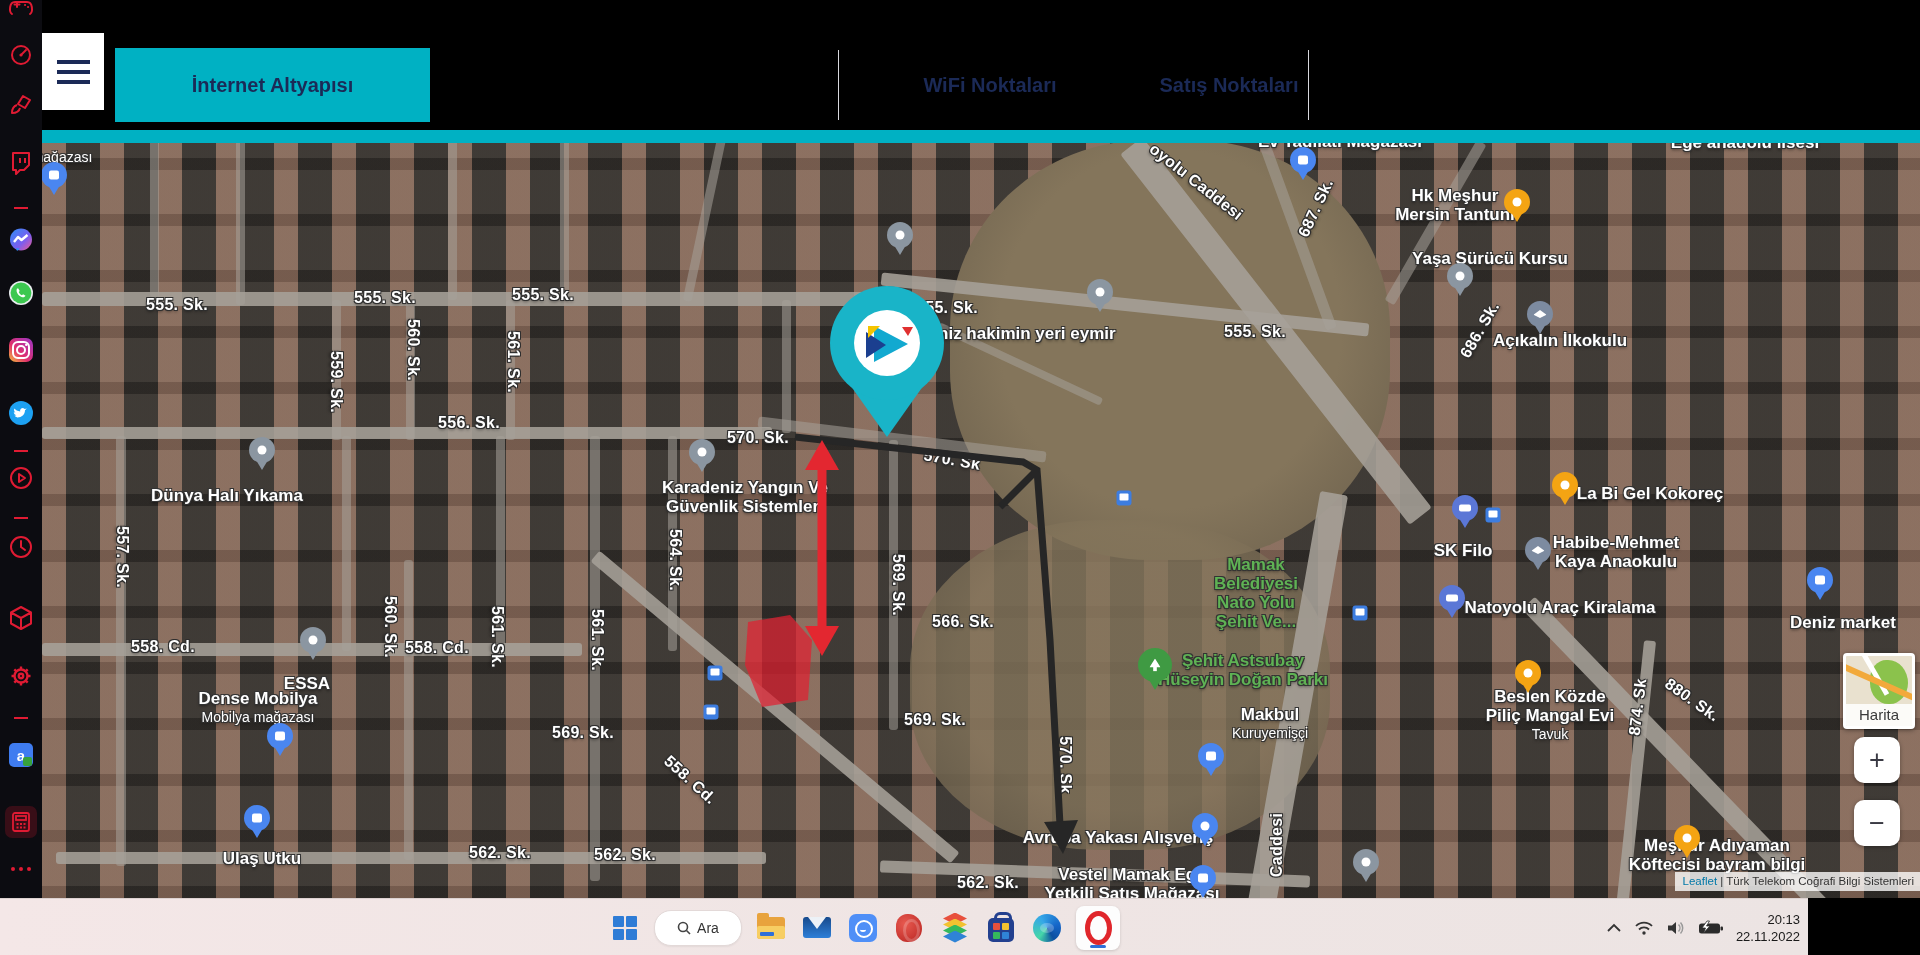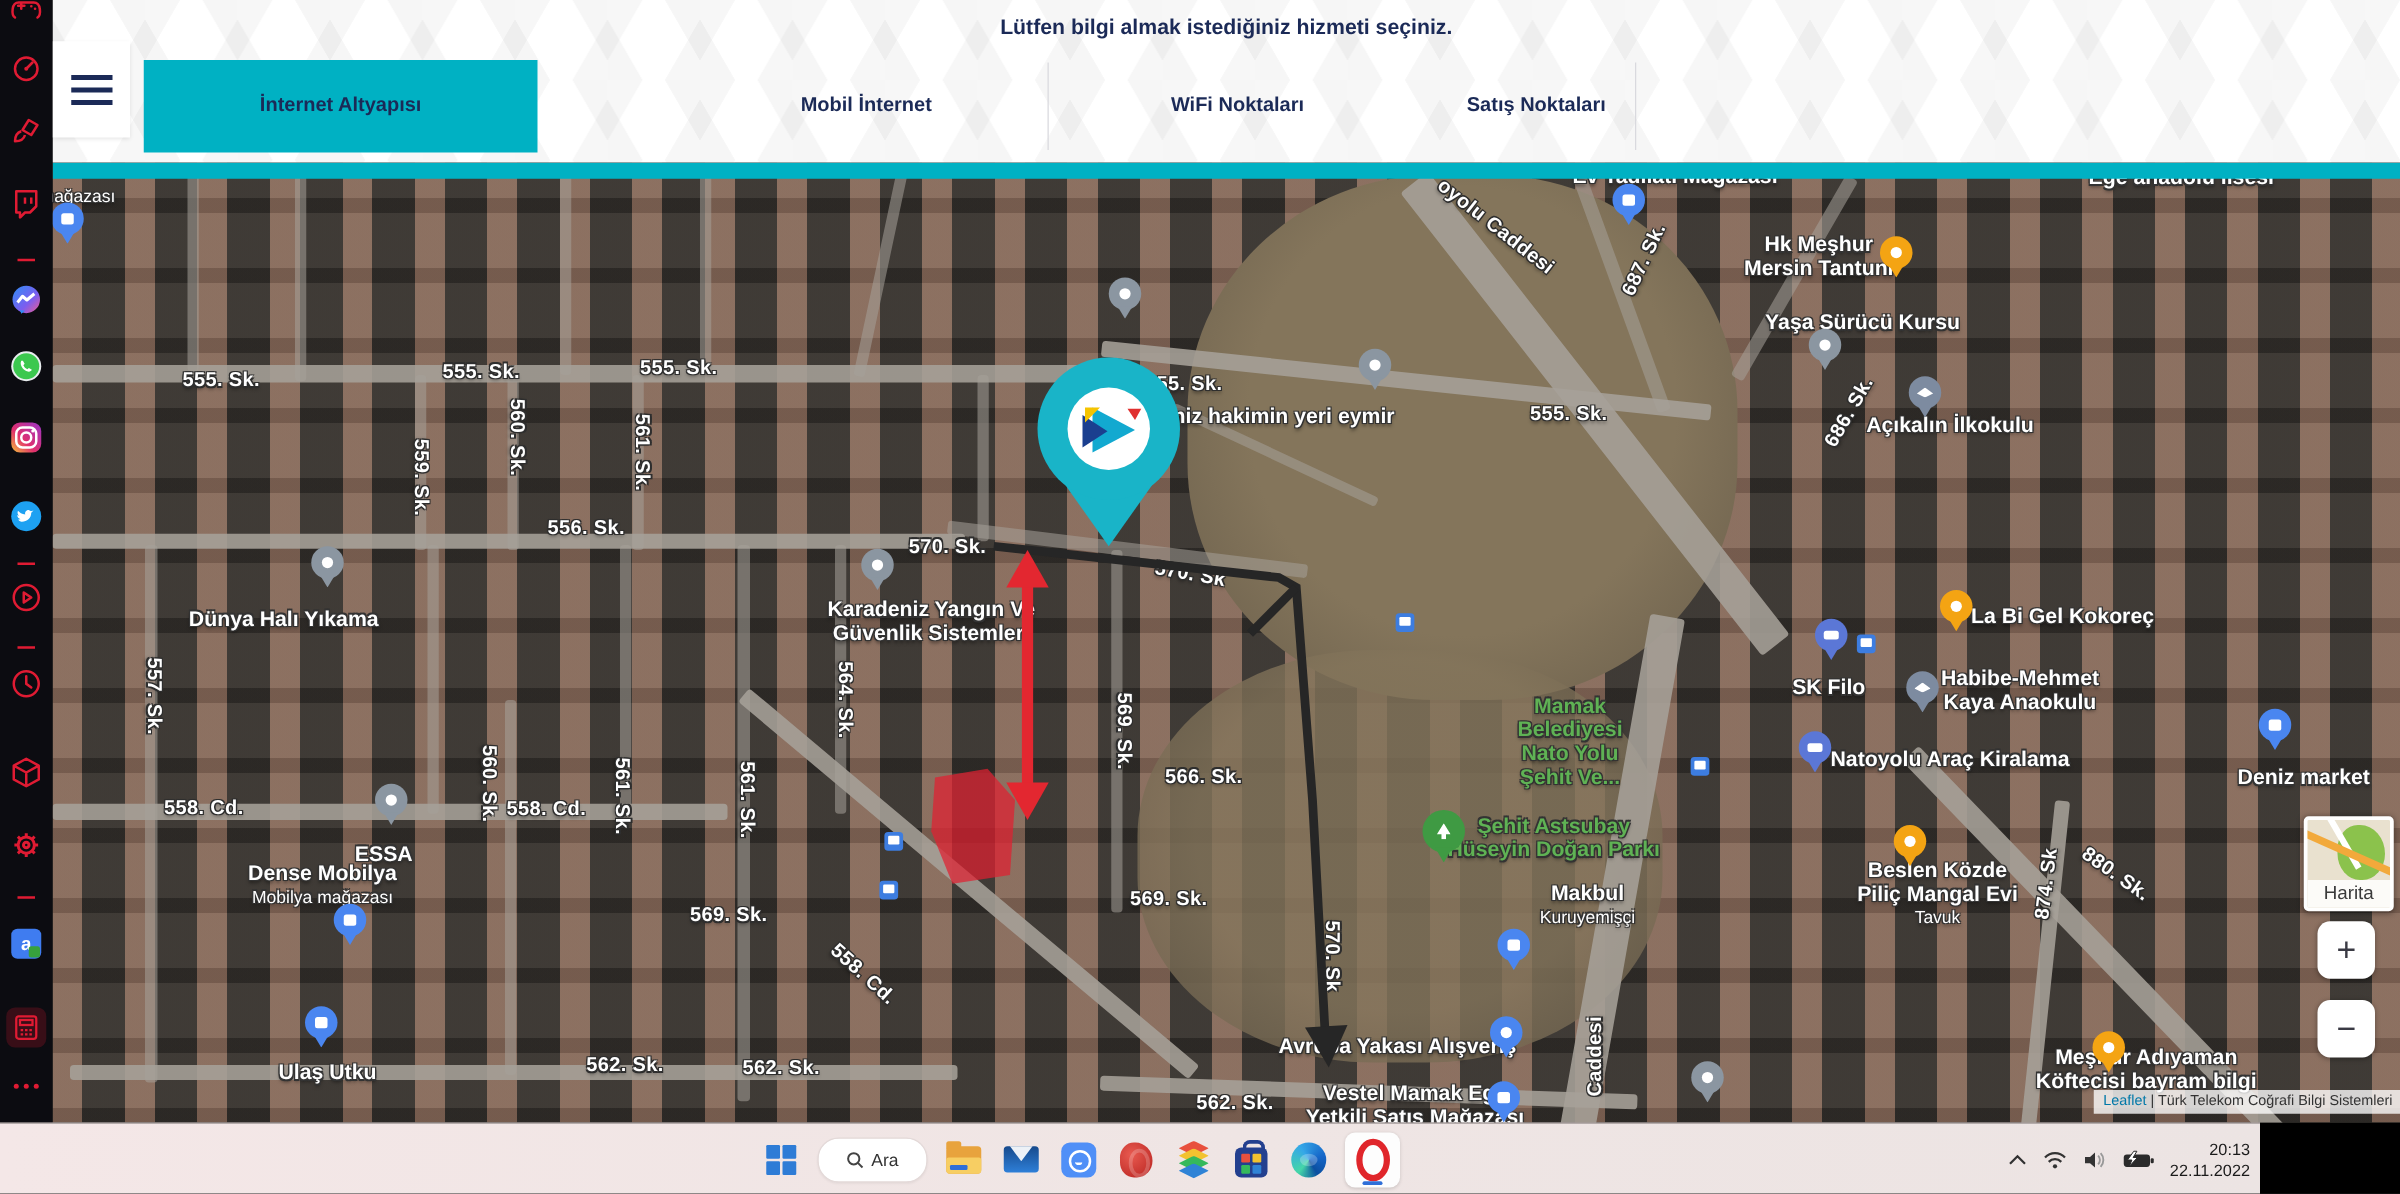--- a/index.html
+++ b/index.html
@@ -19,21 +19,21 @@
   .header{position:absolute;left:42px;top:0;width:1878px;height:130px;z-index:40;background:#fff;
     background-image:
       linear-gradient(60deg, rgba(0,0,0,0.035) 25%, transparent 25.5%, transparent 74.5%, rgba(0,0,0,0.035) 75%),
       linear-gradient(-60deg, rgba(0,0,0,0.03) 25%, transparent 25.5%, transparent 74.5%, rgba(0,0,0,0.03) 75%);
     background-size:74px 64px;}
   .page-title{position:absolute;left:0;right:0;top:12px;text-align:center;color:#1b2a57;font-size:17px;font-weight:700;}
   .hamburger{position:absolute;left:0px;top:33px;width:62px;height:77px;background:#fff;box-shadow:0 1px 4px rgba(0,0,0,.12);
     display:flex;flex-direction:column;justify-content:center;align-items:center;gap:6px;cursor:pointer;}
   .hamburger i{width:33px;height:4px;background:#1b2a57;}
   .tab{position:absolute;top:48px;height:74px;display:flex;align-items:center;justify-content:center;
-    color:#1b2a57;font-size:16px;font-weight:600;cursor:pointer;}
+    color:#1b2a57;font-size:20px;font-weight:600;cursor:pointer;}
   .tab.active{background:#00b1c3;}
   .tab-div{position:absolute;top:50px;width:1px;height:70px;background:#d9d9de;}
   
   .map{position:absolute;left:42px;top:130px;width:1878px;height:768px;overflow:hidden;background:#55504a;z-index:10;}
   .map-base{position:absolute;inset:0;
     background-image:
       repeating-linear-gradient(90deg, rgba(224,158,128,.36) 0 24px, rgba(28,26,24,.46) 24px 58px),
       repeating-linear-gradient(0deg, rgba(22,20,18,.44) 0 12px, rgba(126,114,102,.20) 12px 56px);}
   .park{position:absolute;border-radius:45%;
     background:radial-gradient(ellipse at 50% 45%, #84755b 0 55%, #756852 78%, rgba(117,104,82,0));}
@@ -234,33 +234,27 @@
           </g>
         </svg>
     </div>
     <div class="sb-dots" style="top:867px">
         <i></i>
         <i></i>
         <i></i>
       </div>
   </div>
 
-  <div class="header">
-    <div class="page-title">Lütfen bilgi almak istediğiniz hizmeti seçiniz.</div>
-  </div>
   <div class="hamburger" style="left:42px;z-index:45;position:absolute;">
       <i></i>
       <i></i>
       <i></i>
     </div>
   <div class="tab active" style="left:115px;width:315px;z-index:45;">
       <span>İnternet Altyapısı</span>
-    </div>
-  <div class="tab" style="left:613px;width:160px;z-index:45;">
-      <span>Mobil İnternet</span>
     </div>
   <div class="tab" style="left:910px;width:160px;z-index:45;">
       <span>WiFi Noktaları</span>
     </div>
   <div class="tab" style="left:1149px;width:160px;z-index:45;">
       <span>Satış Noktaları</span>
     </div>
   <div class="tab-div" style="left:838px;z-index:44;"></div>
   <div class="tab-div" style="left:1308px;z-index:44;"></div>
 

